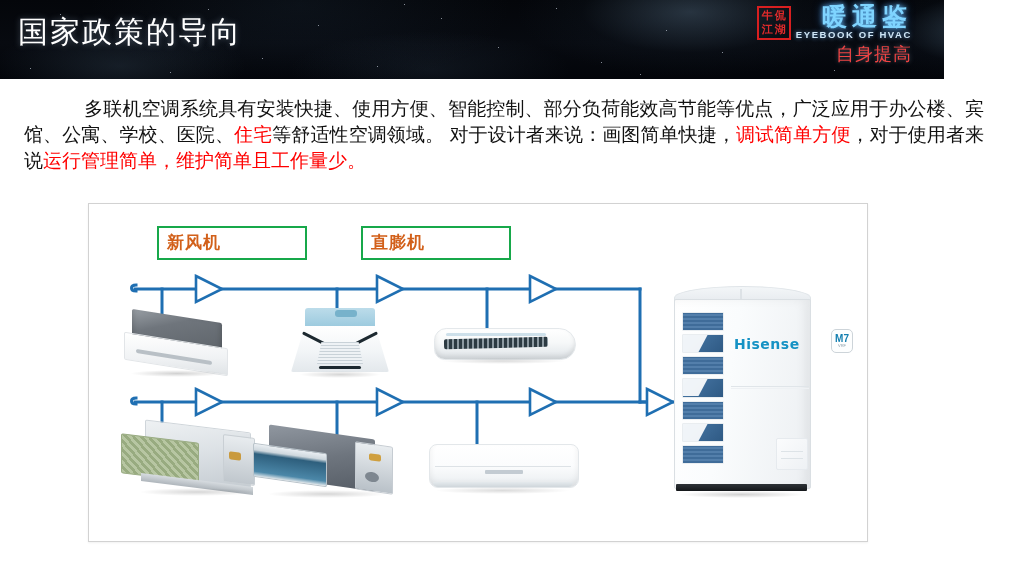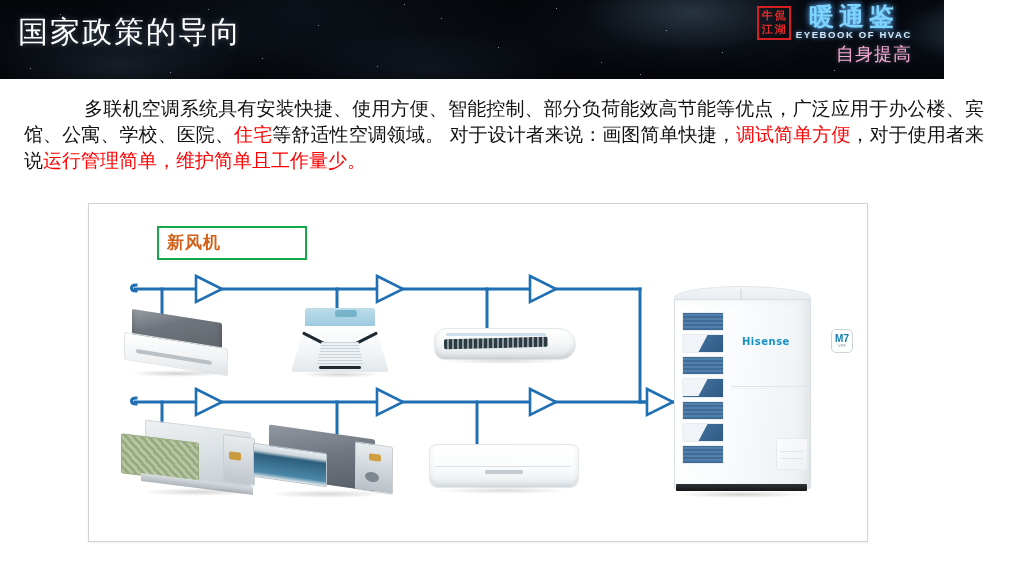--- a/index.html
+++ b/index.html
@@ -48,35 +48,35 @@
     display:flex;gap:0px;
     line-height:1;
     margin-top:2px;
   }
   .seal .col{display:flex;flex-direction:column;}
   .seal .ch{
     color:#e02a2b;font-size:11px;line-height:12px;
     font-weight:700;padding:1px 1px;
     font-family:"DejaVu Serif","Liberation Serif",serif;
   }
-  .brandblock{display:flex;flex-direction:column;align-items:center;}
+  .brandblock{display:flex;flex-direction:column;align-items:flex-end;}
   .brand-cn{
     font-size:25px;line-height:26px;color:#7fd4ff;font-weight:700;
     letter-spacing:5px;
     font-family:"DejaVu Serif","Liberation Serif",serif;
     text-shadow:0 0 5px rgba(110,200,255,.9),0 0 10px rgba(60,140,255,.6);
     white-space:nowrap;
   }
   .brand-en{
     font-size:9.5px;line-height:11px;color:#cfe6f6;letter-spacing:1.6px;
     font-weight:700;white-space:nowrap;margin-top:-1px;
     text-shadow:0 0 4px rgba(120,190,255,.8);
   }
   .subtitle{
-    margin-top:2px;font-size:18px;color:#f9a8d4;letter-spacing:1px;
+    margin-top:2px;font-size:18px;color:#ef4444;letter-spacing:1px;
     text-shadow:0 0 5px rgba(210,230,255,.35);
   }
 
   
   .body-text{
     position:absolute;left:24px;top:96px;width:960px;
     font-size:19px;line-height:26px;color:#111111;
     text-align:justify;
   }
   .body-text .ind{display:inline-block;width:60px;}
@@ -304,22 +304,22 @@
   }
   .outdoor .coilcol .fin:before{
     content:"";position:absolute;left:-6px;top:0;width:26px;height:100%;
     background:#ffffff;transform:skewX(-28deg);opacity:.92;
   }
   .outdoor .coilcol .fin.flat:before{display:none;}
   .outdoor .coilcol .fin.flat{
     background:repeating-linear-gradient(0deg,#3f6c99 0 2px,#537fab 2px 4px);
   }
   .outdoor .brand{
-    position:absolute;left:70px;top:50px;
-    font-size:10px;font-weight:700;letter-spacing:.5px;color:#1592c4;
+    position:absolute;left:62px;top:50px;
+    font-size:14px;font-weight:700;letter-spacing:.5px;color:#1592c4;
     font-family:"DejaVu Sans","Liberation Sans",sans-serif;
   }
   .outdoor .badge{
     position:absolute;left:112px;top:43px;width:20px;height:22px;
     border:1px solid #cdd4d9;border-radius:5px;
     background:#fdfefe;display:flex;flex-direction:column;
     align-items:center;justify-content:center;margin-left:47px;
   }
   .outdoor .badge b{font-size:10px;color:#147fb0;line-height:9px;}
   .outdoor .badge s{font-size:4px;color:#8fa2ad;text-decoration:none;line-height:5px;}
@@ -394,20 +394,21 @@
     </div>
     <div class="subtitle">自身提高</div>
   </div>
 </div>
 
 <div class="body-text"><span class="ind"></span><span>多联机空调系统具有安装快捷、使用方便、智能控制、部分负荷能效高节能等优点，广泛应用于办公</span><span>楼、宾馆、公寓、学校、医院、</span><span class="rd">住宅</span><span>等舒适性空调领域。 对于设计者来说：画图简单快捷，</span><span class="rd">调试简单方</span><span class="rd">便</span><span>，对于使用者来说</span><span class="rd">运行管理简单，维护简单且工作量少。</span></div>
 
 <div class="panel">
 
   <div class="tag t1">新风机</div>
+  <div class="tag t2">直膨机</div>
 
   <svg class="wires" viewBox="0 0 778 337">
     <g stroke="#1f6fb2" stroke-width="3" fill="none" stroke-linecap="square">
 
       <path d="M47 81 C41 81 41 87 47 87" stroke-width="3"></path>
       <line x1="46" y1="85" x2="551" y2="85"></line>
 
       <line x1="73" y1="85" x2="73" y2="128"></line>
       <line x1="248" y1="85" x2="248" y2="118"></line>
       <line x1="398" y1="85" x2="398" y2="132"></line>

